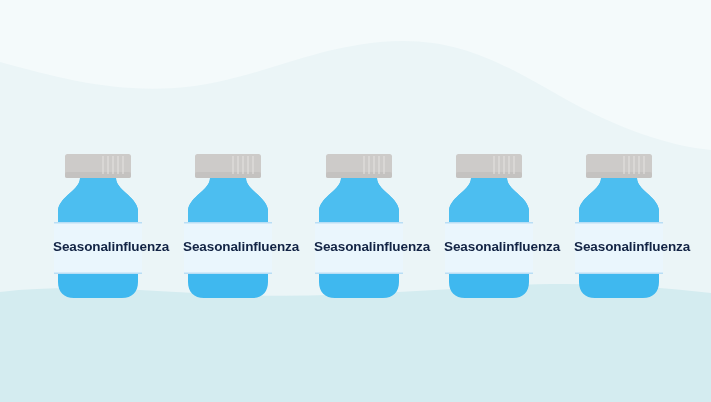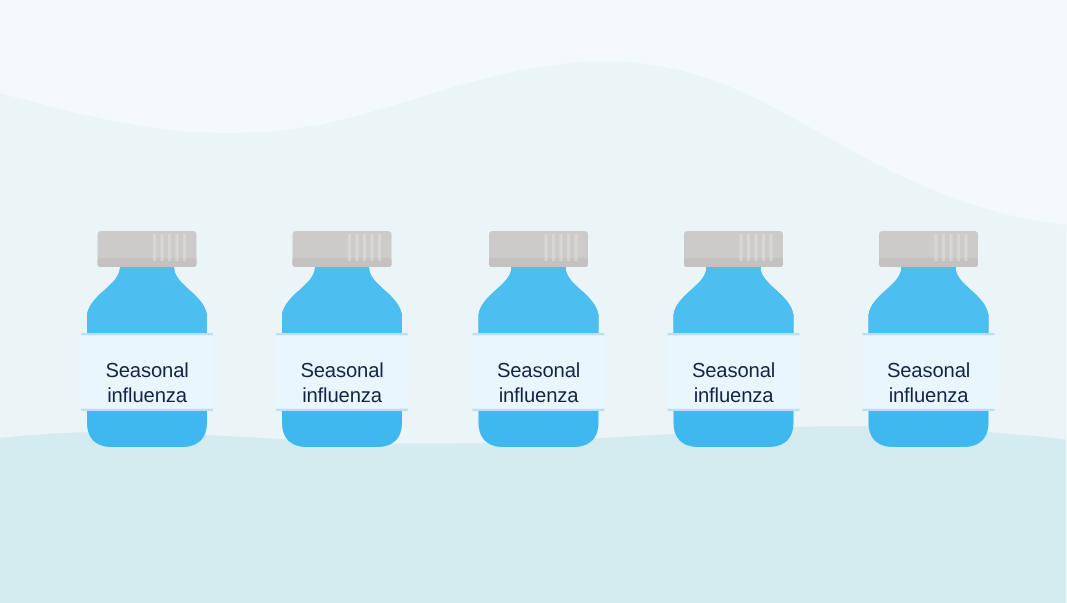--- a/index.html
+++ b/index.html
@@ -55,26 +55,26 @@
     display: block;
   }
 
   .vial-label-text {
     position: absolute;
     left: 1px;
     top: 68px;
     width: 90px;
     height: 52px;
     display: flex;
-    flex-direction: column;
+    flex-direction: row;
     align-items: center;
-    justify-content: flex-end;
+    justify-content: flex-start;
     color: #122344;
     font-family: "Liberation Sans", sans-serif;
-    font-weight: normal;
+    font-weight: bold;
     font-size: 13.5px;
     line-height: 17px;
     letter-spacing: -0.1px;
     text-align: center;
     pointer-events: none;
   }
   .vial-label-text span { display: block; white-space: nowrap; }
 </style>
 </head>
 <body>

